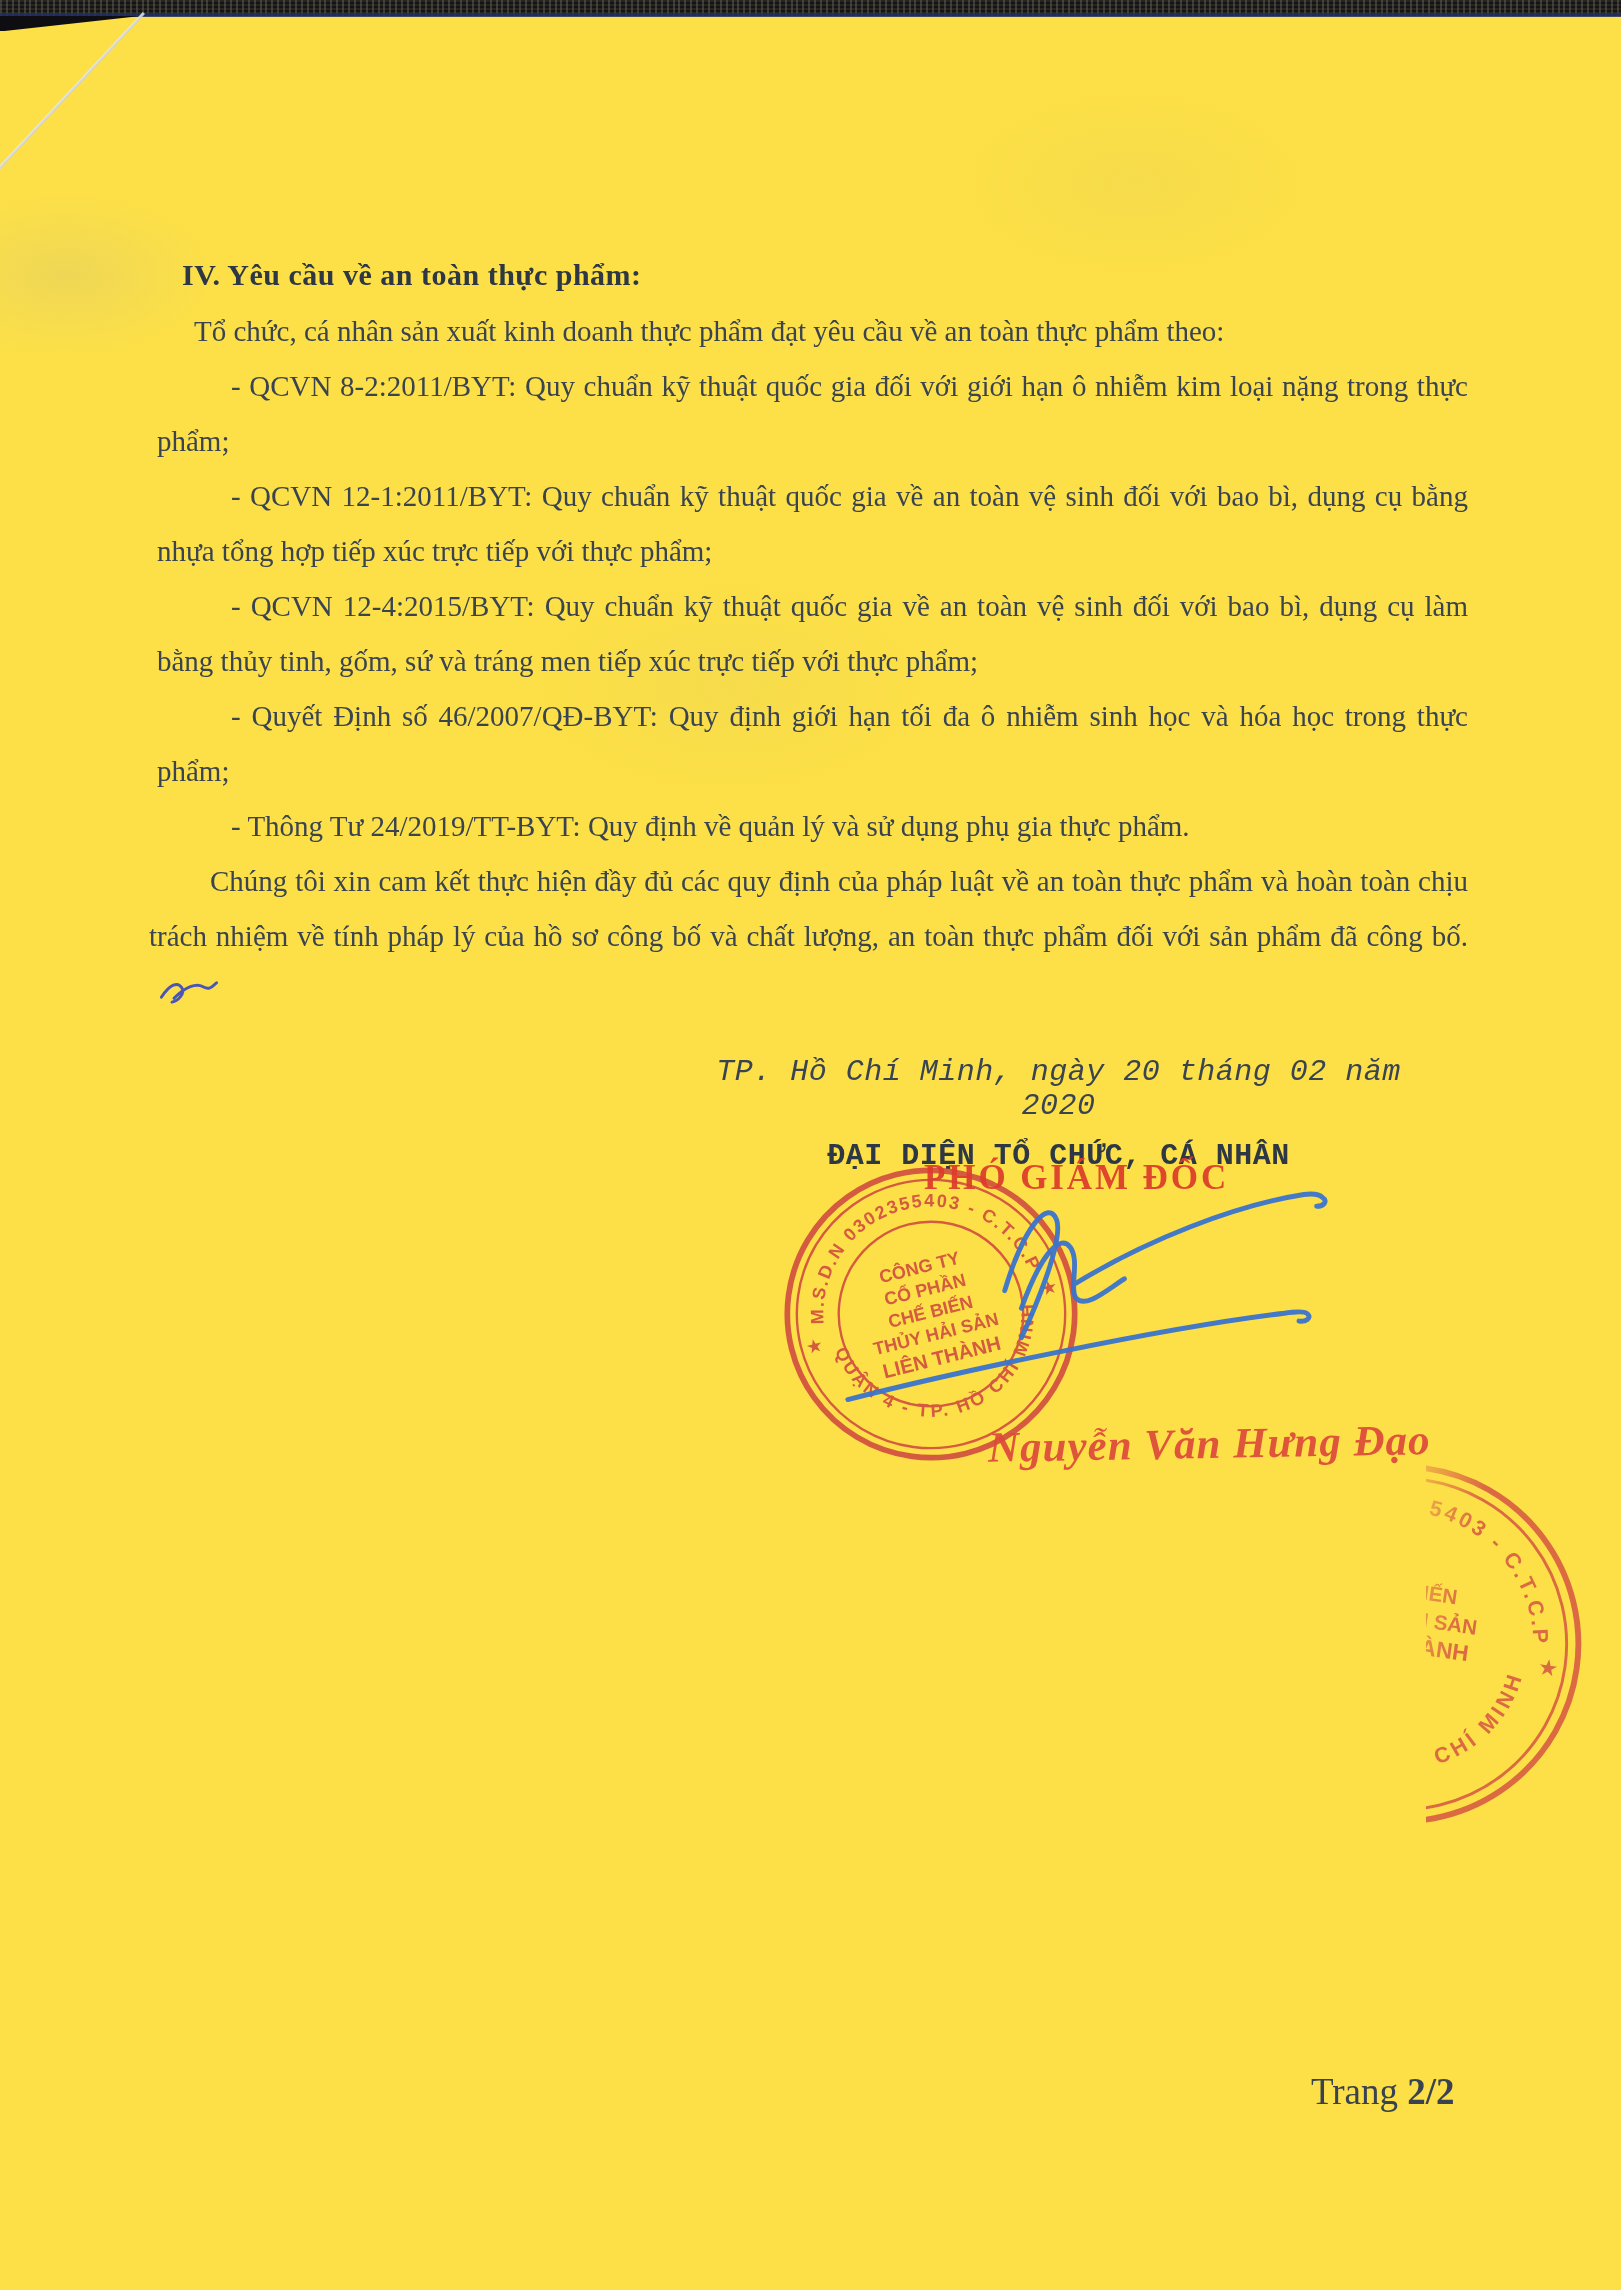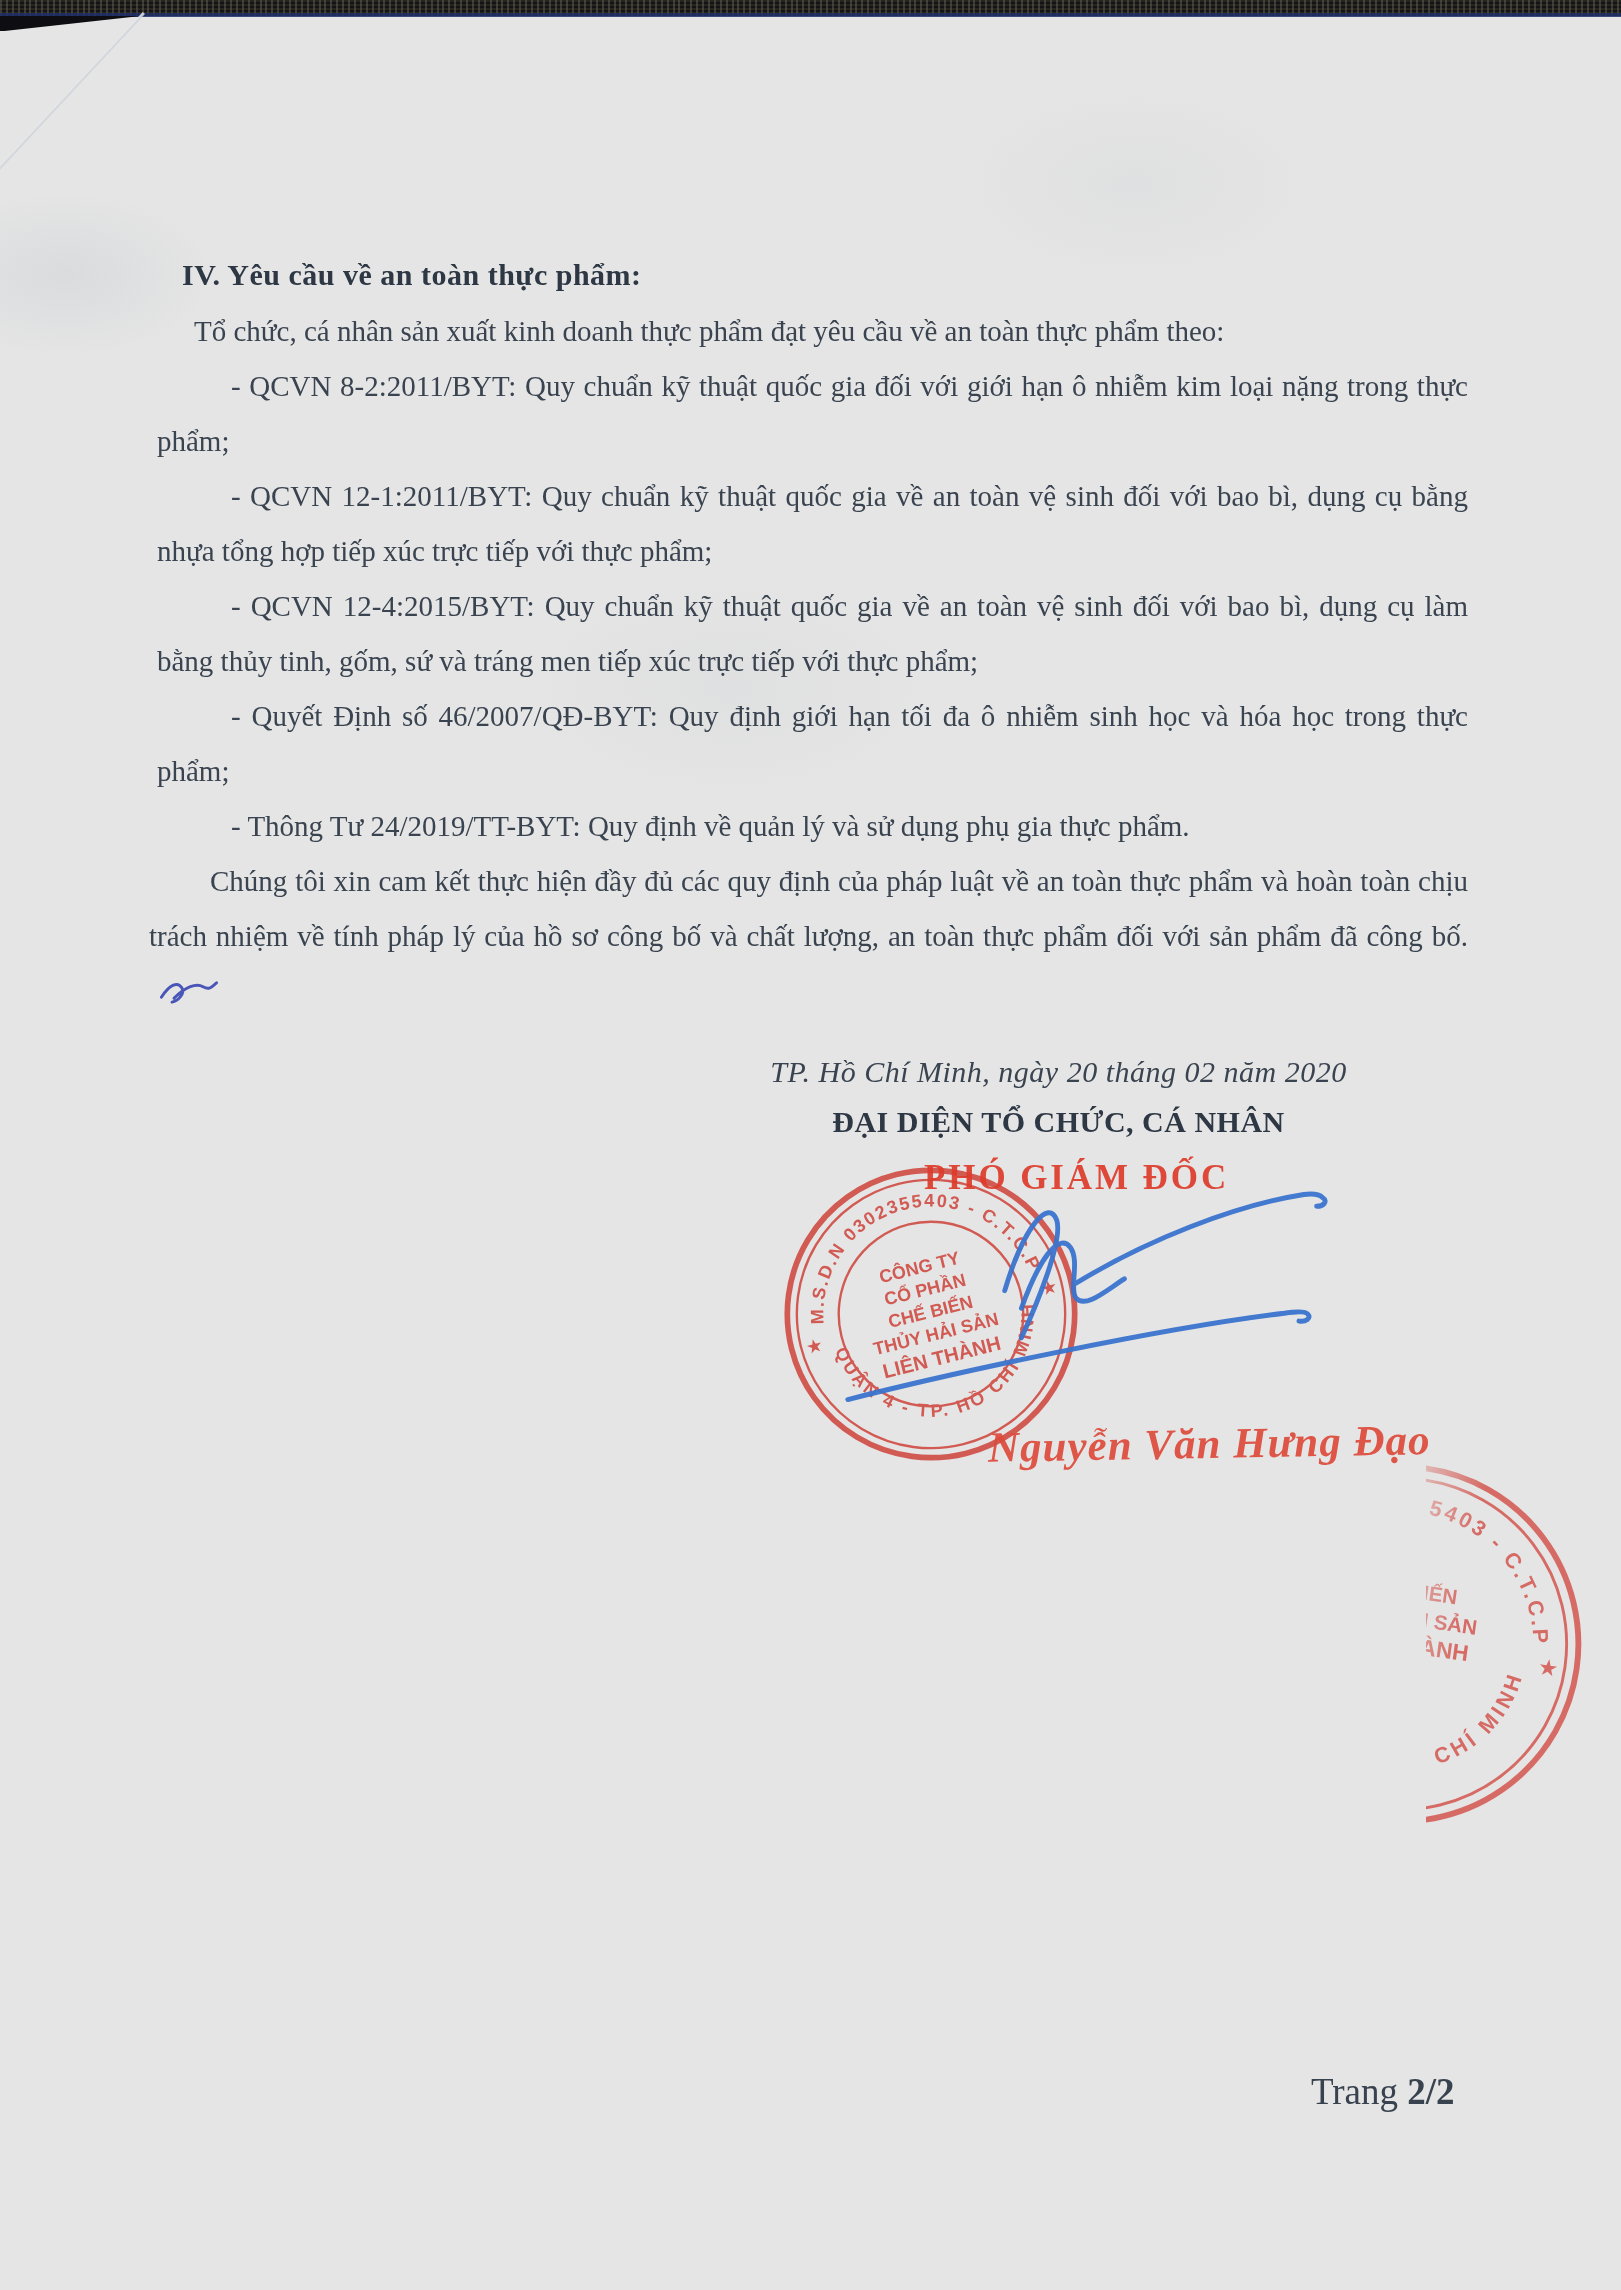--- a/index.html
+++ b/index.html
@@ -1,18 +1,18 @@
 <!DOCTYPE html>
 <html><head>
 <meta charset="utf-8">
 <style>
   html,body { margin:0; padding:0; background:#888; }
   .page {
     position:relative; width:1621px; height:2291px;
-    background:#e5e5e5; overflow:hidden;
+    background:#fde047; overflow:hidden;
     font-family:"Liberation Serif", serif; color:#3a4450;
   }
   
   .scan-bar {
     position:absolute; top:0; left:0; width:1621px; height:15.7px;
     background:
       repeating-linear-gradient(90deg, rgba(110,105,90,.45) 0 2px, rgba(0,0,0,0) 2px 5.9px),
       repeating-linear-gradient(0deg, #141316 0 2px, #26251f 2px 3.9px),
       #191918;
   }
@@ -45,21 +45,21 @@
   .heading {
     font-weight:bold; color:#2e3845; margin:0 0 2px 33px;
     font-size:30px; letter-spacing:0.5px;
   }
   .para { margin:0; text-align:justify; }
   .para.intro  { text-indent:45px; }
   .para.item   { text-indent:74px;margin-left:8px; }
   .para.commit { text-indent:61px; }
   .squig { vertical-align:-5.9px; margin-left:7.8px; }
   
-  .sign-block { position:absolute; top:1055px; left:686px; width:745px; text-align:center; }
+  .sign-block { position:absolute; top:1055px; left:686px; width:745px; text-align:center;font-family:Liberation Mono, monospace; }
   .place-date { font-style:italic; font-size:30px; letter-spacing:0.5px; }
   .rep-line   { font-weight:bold; font-size:30px; margin-top:16px; letter-spacing:0.5px; color:#2e3845; }
   .signer-title {
     position:absolute; top:1158px; left:924px; z-index:5;
     font-family:"Liberation Serif", serif; font-weight:bold; font-size:35px;
     color:#dd3b2b; letter-spacing:2.9px; opacity:.92; white-space:nowrap;
   }
   .stamp-svg { position:absolute; top:1157px; left:774px; z-index:3; opacity:.88; }
   .sig-svg   { position:absolute; top:1171px; left:838px; z-index:6; }
   .signer-name {

